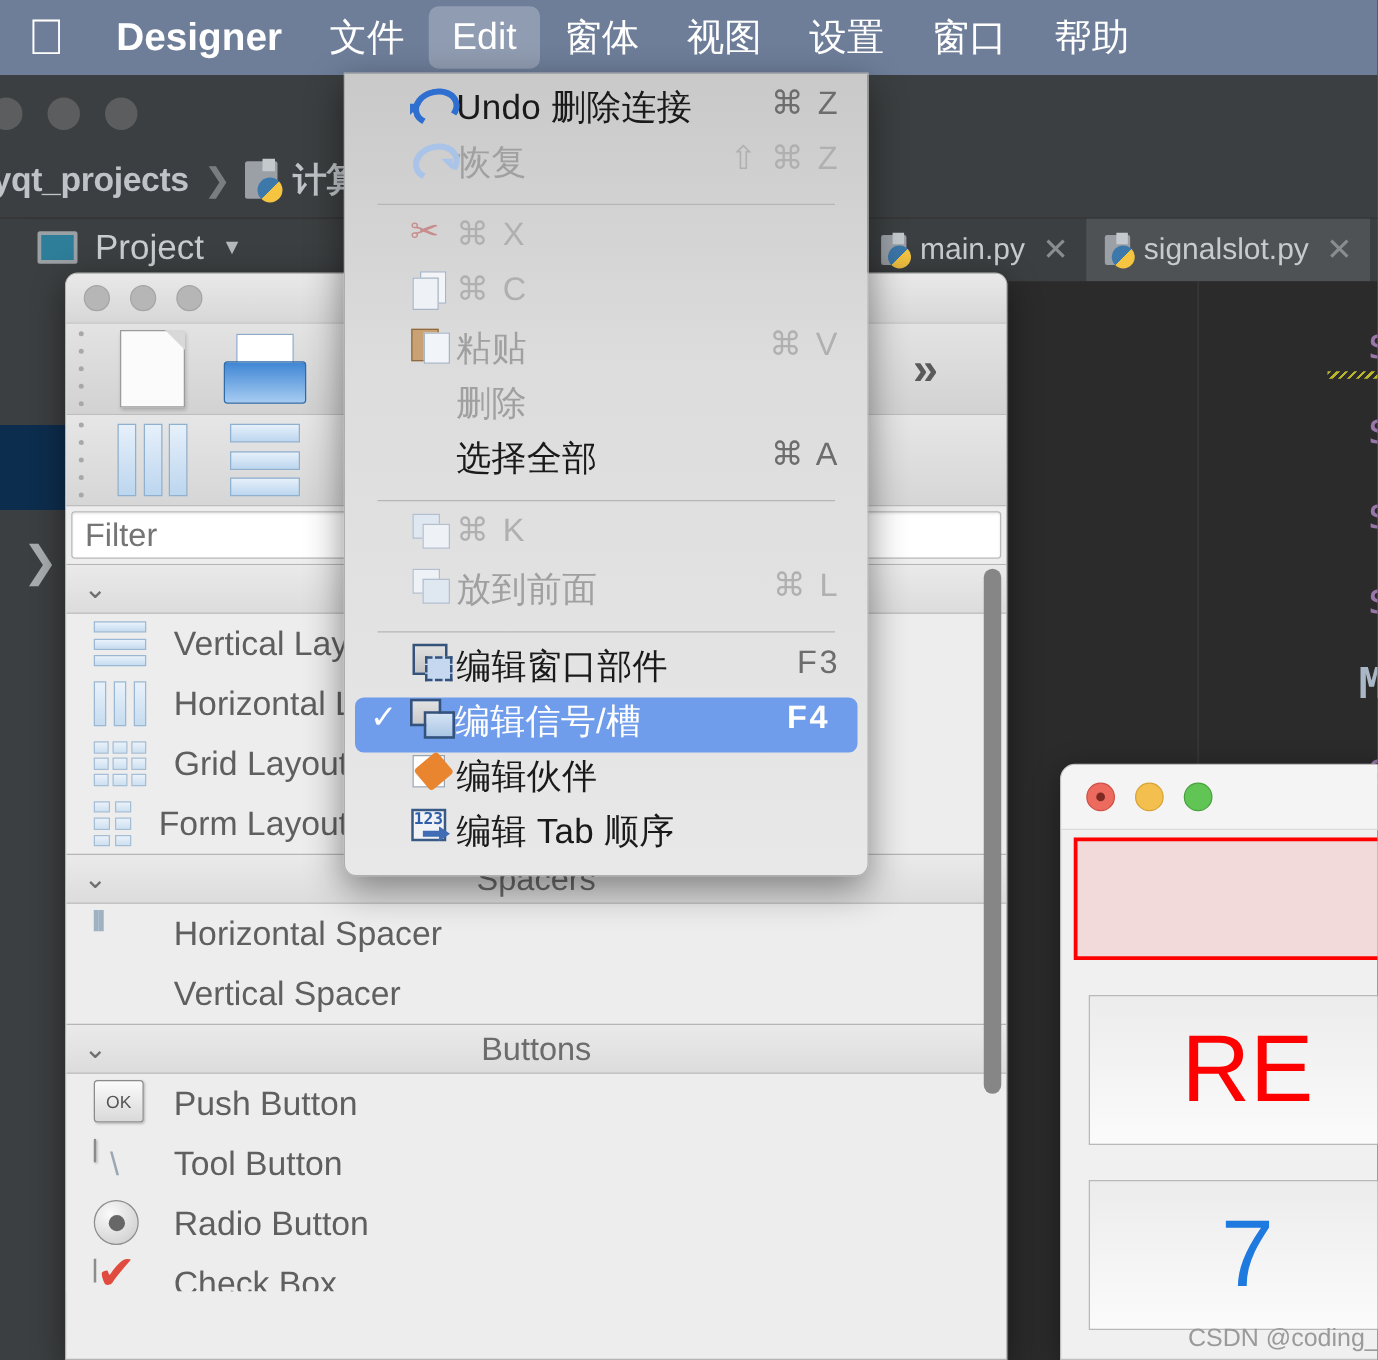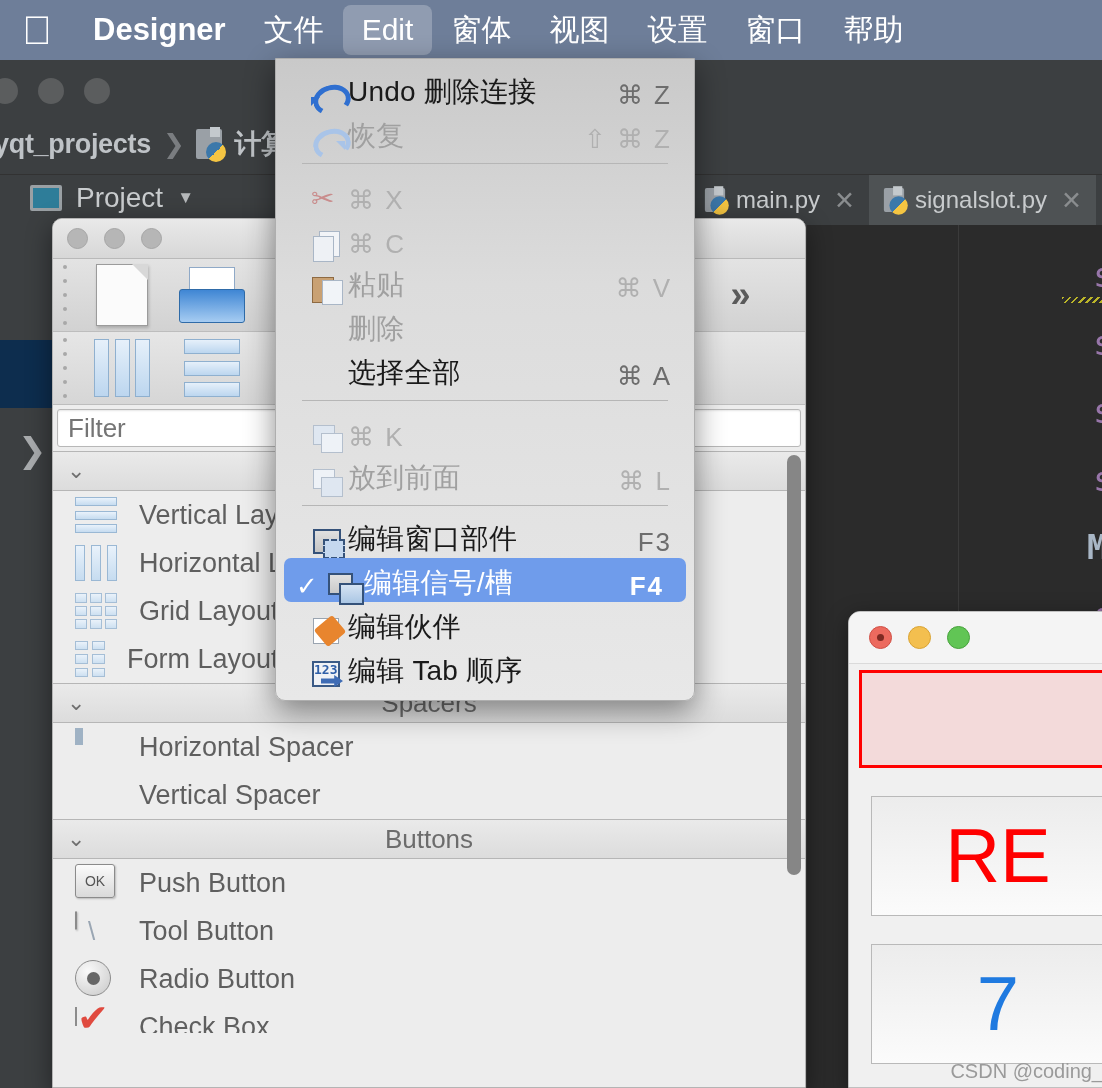--- a/index.html
+++ b/index.html
@@ -250,22 +250,22 @@
     position: absolute; left: 275px; top: 58px; width: 420px;
     background: linear-gradient(#c9c9c9, #dcdcdc 35%, #e8e8e8);
     border: 1px solid #aeaeae;
     border-radius: 0 0 10px 10px;
     box-shadow: 0 10px 30px rgba(0,0,0,.45);
     z-index: 50;
     padding: 8px 0 10px 0;
     overflow: hidden;
   }
   .mi {
-    height: 44px; display: flex; align-items: flex-end; position: relative;
-    padding: 0 22px 0 4px;
+    height: 44px; display: flex; align-items: flex-start; position: relative;
+    padding: 0 22px 0 21px;
   }
   .mi .check { width: 28px; font-size: 26px; color: #2b2b2b; flex: none; }
   .mi .mico { width: 40px; flex: none; display:flex; align-items:center; justify-content:center; }
   .mi .mlabel { flex: 1; font-size: 28px; color: #1a1a1a; white-space: nowrap; letter-spacing: .2px; }
   .mi .mshort { font-size: 26px; color: #6d6d6d; white-space: nowrap; letter-spacing: 2px; }
   .mi.disabled .mlabel { color: #a0a0a0; }
   .mi.disabled .mshort { color: #b0b0b0; }
   .mi.selected { background: #6f9ceb; border-radius: 7px; margin: 0 8px; padding-left: 12px; }
   .mi.selected .mlabel, .mi.selected .mshort, .mi.selected .check { color: #fff; }
   .mi.selected .mshort { font-weight: bold; }

